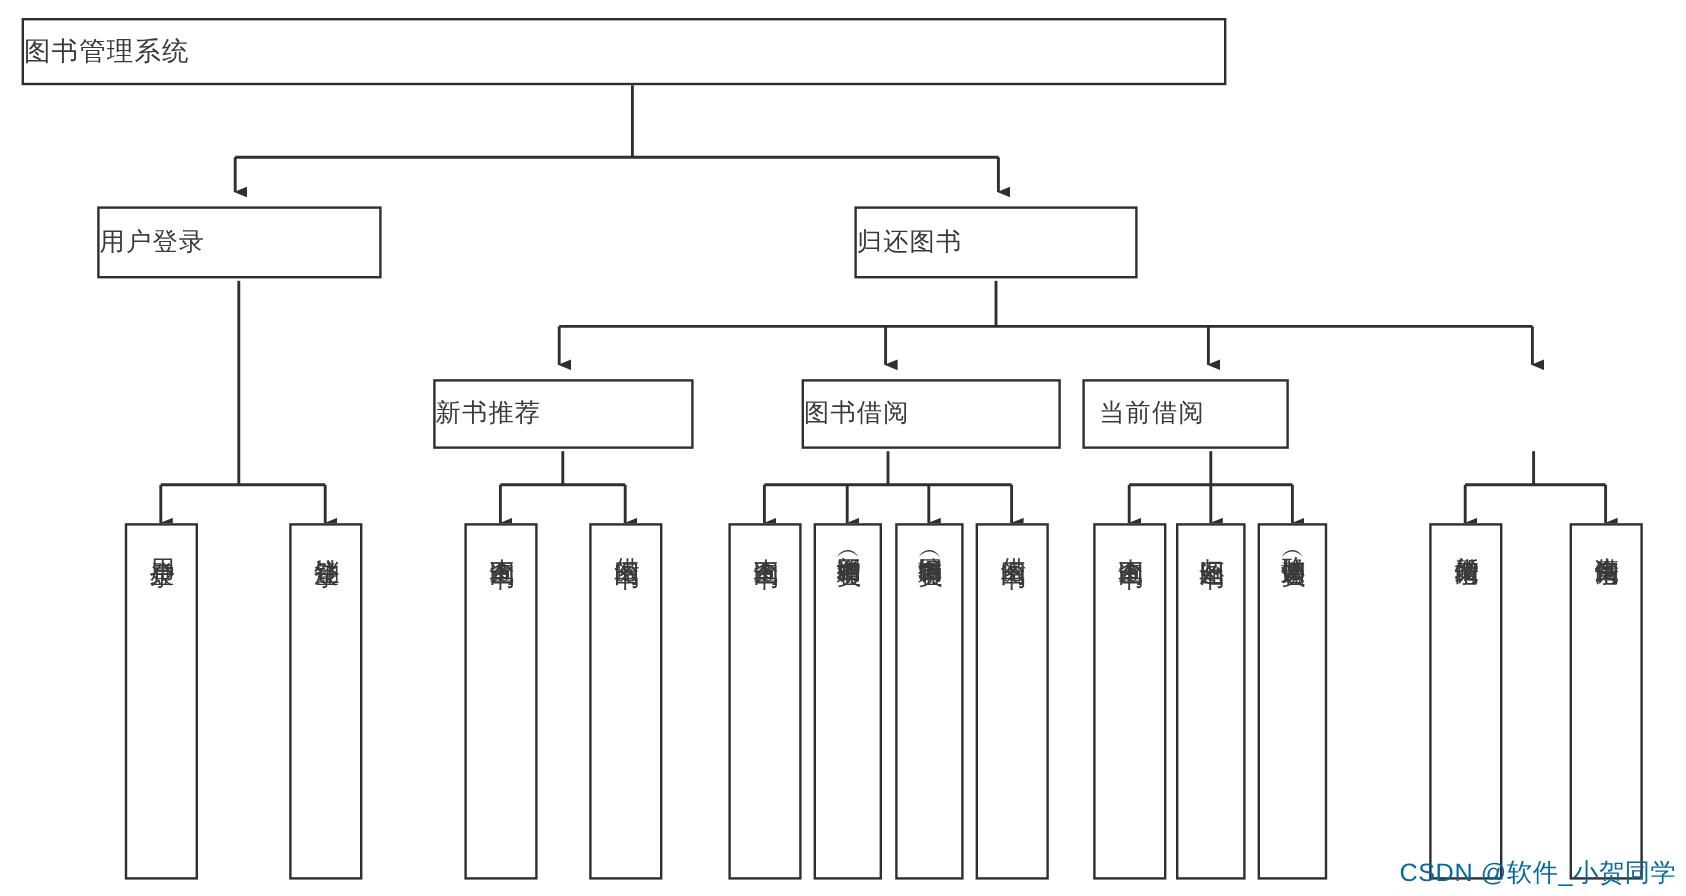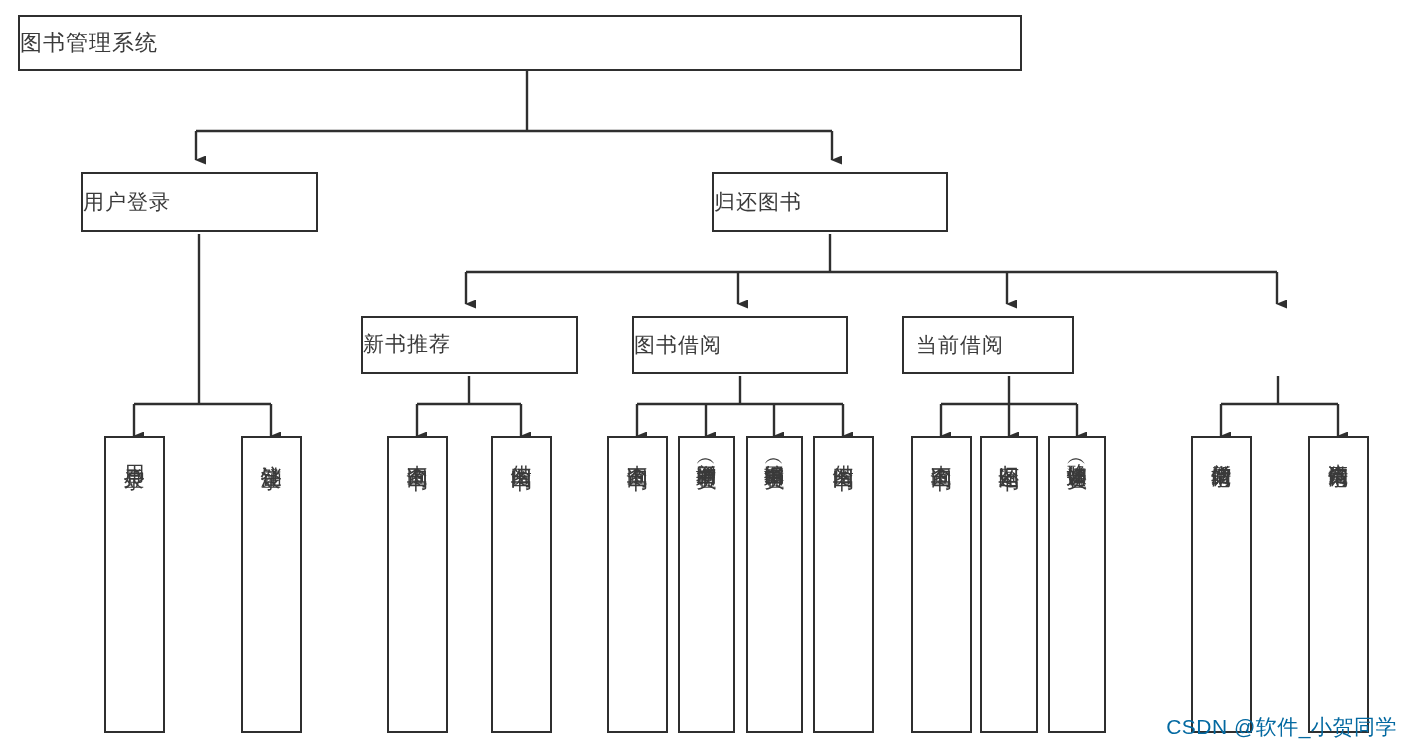--- a/index.html
+++ b/index.html
@@ -130,24 +130,24 @@
     <span>图书管理系统</span>
   </div>
 
   <div class="node horiz" style="left:81px; top:172px; width:237px; height:60px;">
     <span>用户登录</span>
   </div>
   <div class="node horiz" style="left:712px; top:172px; width:236px; height:60px;">
     <span>归还图书</span>
   </div>
 
-  <div class="node horiz" style="left:361px; top:316px; width:217px; height:58px;font-family:Liberation Serif, serif;">
+  <div class="node horiz" style="left:361px; top:316px; width:217px; height:58px;">
     <span>新书推荐</span>
   </div>
-  <div class="node horiz" style="left:632px; top:316px; width:216px; height:58px;">
+  <div class="node horiz" style="left:668px; top:316px; width:216px; height:58px;">
     <span>图书借阅</span>
   </div>
   <div class="node horiz" style="left:902px; top:316px; width:172px; height:58px;padding-left:12px;">
     <span>当前借阅</span>
   </div>
 
   <div class="node leaf" style="left:104px; top:436px; width:61px; height:297px;">
     <span class="vtext">用户登录</span>
   </div>
   <div class="node leaf" style="left:241px; top:436px; width:61px; height:297px;">

